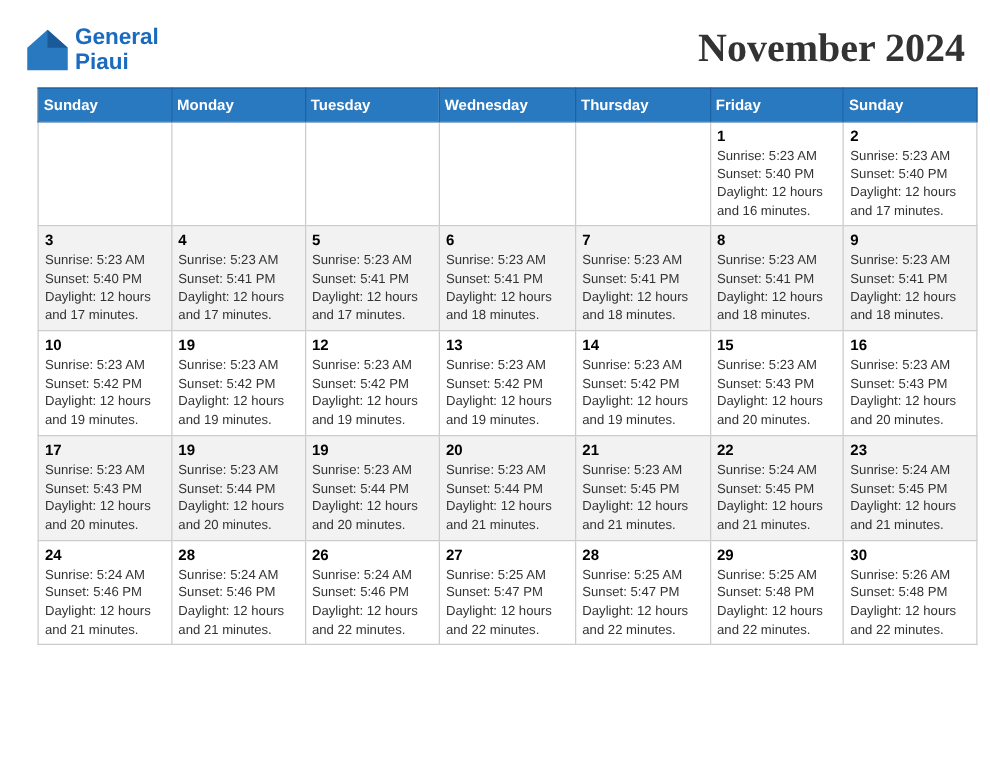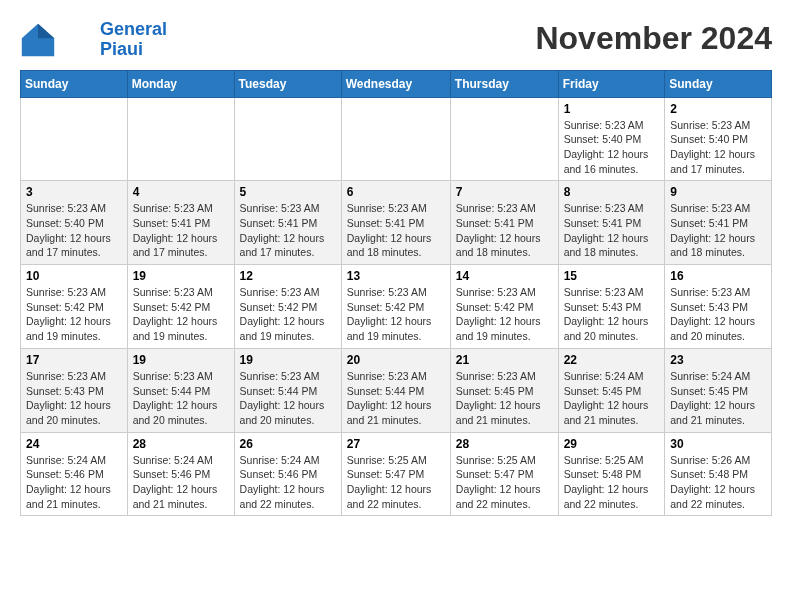--- a/index.html
+++ b/index.html
@@ -22,41 +22,42 @@
       gap: 4px;
     }
     .logo-text {
       font-size: 18px;
       font-weight: bold;
       color: #333;
       line-height: 1.1;
     }
     .logo-text span {
       color: #1a6bbf;
-      margin-left: 40px;
     }
     .logo-icon {
       width: 36px;
       height: 36px;
     }
     .title-area {
+      font-family: Liberation Serif, serif;
     }
     .month-title {
       font-size: 32px;
       font-weight: bold;
       color: #333;
     }
     .location-title {
       font-size: 16px;
       color: #555;
     }
     .calendar-table {
       width: 100%;
       border-collapse: collapse;
       font-size: 10.5px;
+      margin-left: 10px;
     }
     .calendar-table thead th {
       background-color: #2979c0;
       color: #fff;
       padding: 6px 4px;
       text-align: left;
       font-size: 12px;
       font-weight: bold;
       border: 1px solid #1e60a0;
     }

